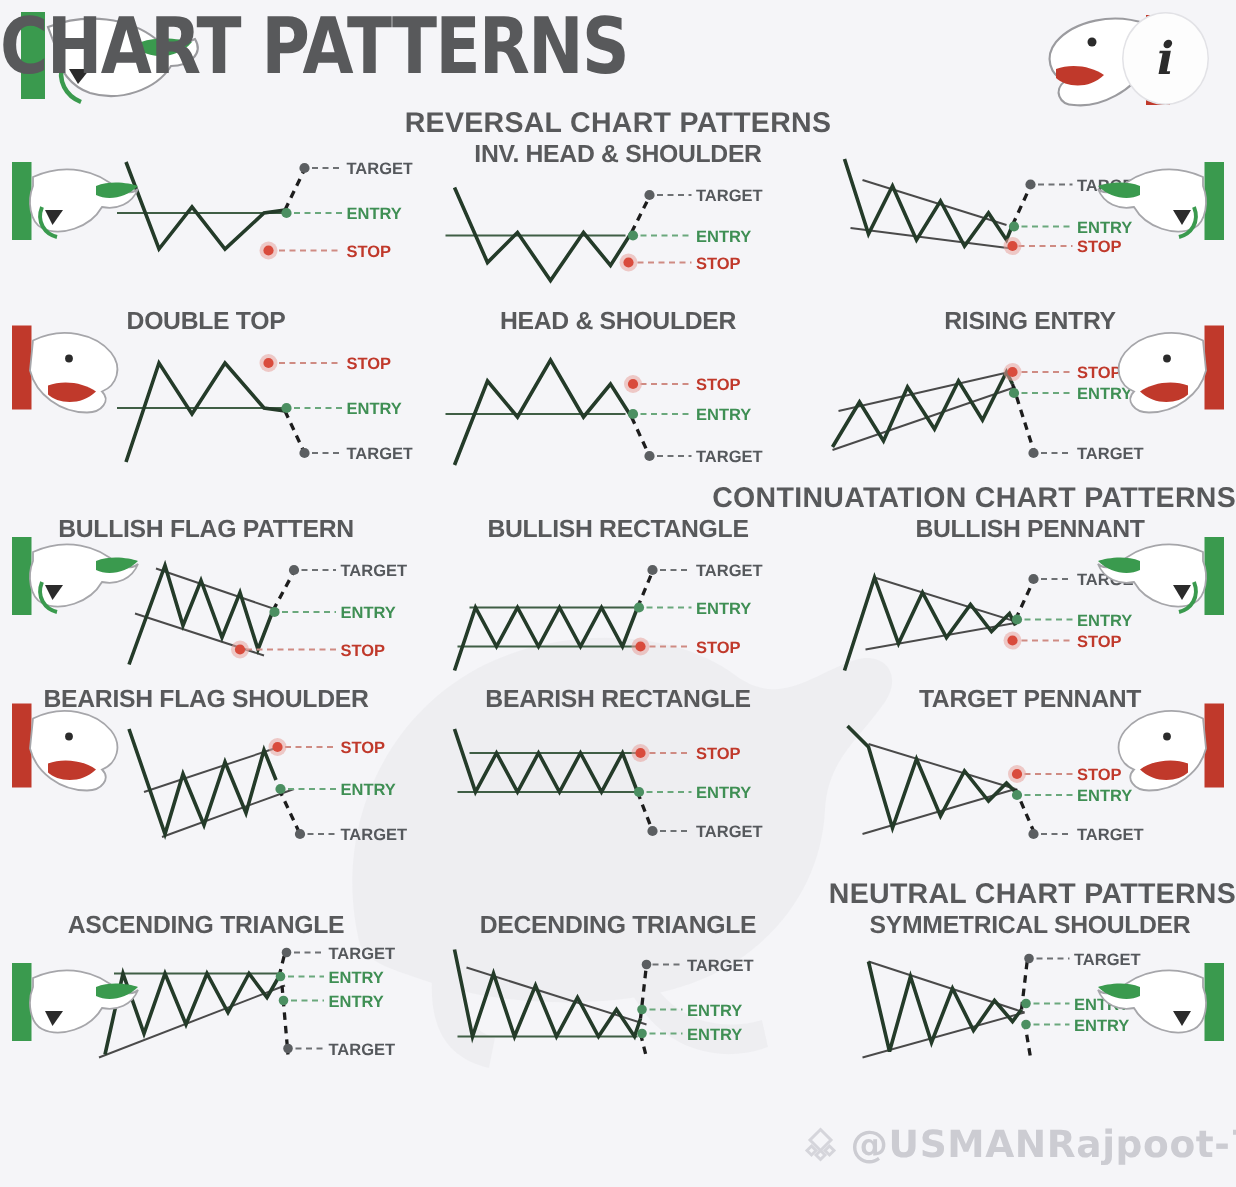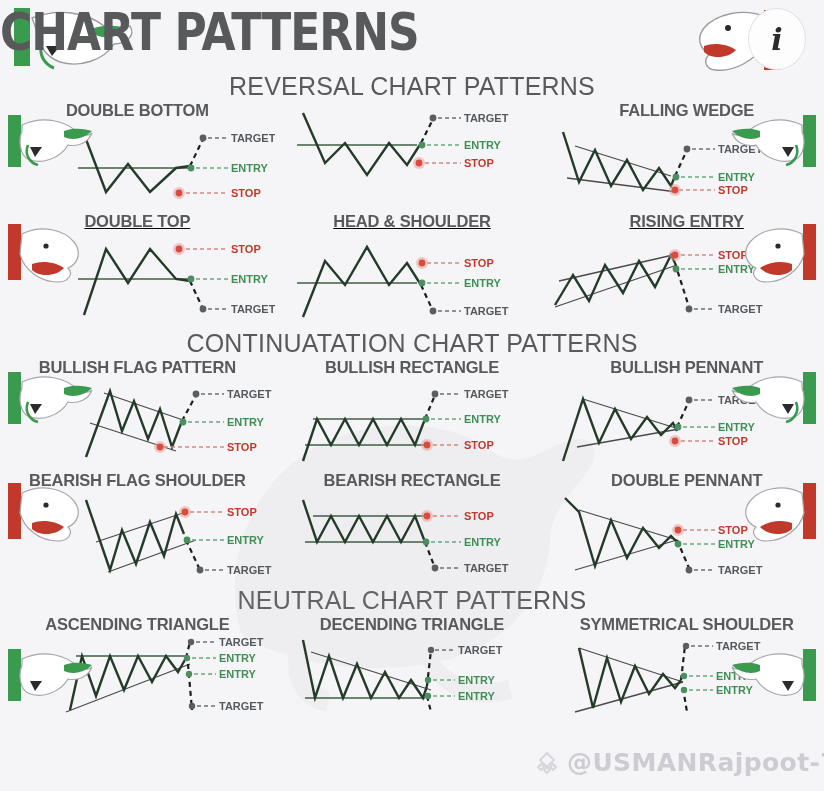--- a/index.html
+++ b/index.html
@@ -19,24 +19,24 @@
 
   
   .header{position:relative;height:72px;}
   .title{
     position:absolute;left:0;right:0;top:6px;text-align:left;
     font-size:44px;font-weight:bold;letter-spacing:-1px;color:#58595b;
     font-family:"DejaVu Sans", sans-serif;
   }
   .title span{display:inline-block;transform:scaleY(1.18);}
   .sec-head{
-    text-align:center;font-size:25px;font-weight:normal;color:#58595b;
+    text-align:center;font-size:19px;font-weight:bold;color:#58595b;
     letter-spacing:.2px;
   }
-  .sec-head.mid{margin-top:6px;}
+  .sec-head.mid{margin-top:6px;text-align:right;}
 
   .info-btn{
     position:absolute;right:18px;top:8px;width:56px;height:60px;border-radius:50%;
     background:#fdfdfd;border:1px solid #e2e2e6;
     display:flex;align-items:center;justify-content:center;
     font-family:"DejaVu Serif", serif;font-style:italic;font-weight:bold;
     font-size:30px;color:#2b2b2b;z-index:6;
   }
 
   
@@ -121,21 +121,20 @@
     <div class="info-btn">
       <span>i</span>
     </div>
   </div>
 
   <div class="sec-head">REVERSAL CHART PATTERNS</div>
 
   <div class="row">
 
     <div class="cell">
-      <div class="cap">DOUBLE BOTTOM</div>
       <div class="art">
         <svg width="275" height="86" viewBox="0 0 275 86">
           <line class="neck" x1="78" y1="48" x2="192" y2="48"></line>
           <polyline class="stroke-line" points="84,14 106,72 128,44 150,72 176,48 190,46"></polyline>
           <polyline class="proj" points="190,46 203,19"></polyline>
           <line class="dash-grey" x1="208" y1="18" x2="228" y2="18"></line>
           <line class="dash-green" x1="196" y1="48" x2="228" y2="48"></line>
           <line class="dash-red" x1="186" y1="73" x2="228" y2="73"></line>
           <circle class="dot-grey" cx="203" cy="18" r="3.4"></circle>
           <circle class="dot-green" cx="191" cy="48" r="3.4"></circle>
@@ -150,41 +149,41 @@
         <rect x="6" y="8" width="13" height="52" fill="#3a9a4e"></rect>
         <path d="M20 18 C42 8 64 14 76 26 C82 30 88 28 90 26 C86 36 76 40 66 38
                  C58 52 38 58 26 52 C18 48 16 34 20 24 Z" fill="#fff" stroke="#a6a6aa" stroke-width="1.2"></path>
         <path d="M62 24 C72 20 84 22 90 24 C82 32 70 34 62 30 Z" fill="#3a9a4e"></path>
         <path d="M26 38 C22 48 28 56 36 58" fill="none" stroke="#3a9a4e" stroke-width="2.6"></path>
         <path d="M28 40 L40 40 L33 50 Z" fill="#2b2b2b"></path>
       </svg>
     </div>
 
     <div class="cell">
+      <div class="cap">INV. HEAD &amp; SHOULDER</div>
       <div class="art">
         <svg width="275" height="86" viewBox="0 0 275 86">
           <line class="neck" x1="22" y1="44" x2="142" y2="44"></line>
           <polyline class="stroke-line" points="28,12 50,62 70,42 92,74 114,42 132,64 146,42"></polyline>
           <polyline class="proj" points="146,42 158,18"></polyline>
           <line class="dash-grey" x1="163" y1="17" x2="186" y2="17"></line>
           <line class="dash-green" x1="152" y1="44" x2="186" y2="44"></line>
           <line class="dash-red" x1="150" y1="62" x2="186" y2="62"></line>
           <circle class="dot-grey" cx="158" cy="17" r="3.4"></circle>
           <circle class="dot-green" cx="147" cy="44" r="3.4"></circle>
           <circle class="halo-red" cx="144" cy="62" r="6"></circle>
           <circle class="dot-red" cx="144" cy="62" r="3.4"></circle>
           <text class="lbl lbl-target" x="189" y="21">TARGET</text>
           <text class="lbl lbl-entry" x="189" y="48">ENTRY</text>
           <text class="lbl lbl-stop" x="189" y="66">STOP</text>
         </svg>
       </div>
     </div>
 
     <div class="cell">
-      <div class="cap">FALLING WEDGE</div>
       <div class="art">
         <svg width="275" height="86" viewBox="0 0 275 86">
           <line class="trend" x1="26" y1="26" x2="122" y2="56"></line>
           <line class="trend" x1="18" y1="58" x2="128" y2="72"></line>
           <polyline class="stroke-line" points="14,12 30,62 46,30 62,66 78,40 94,70 110,48 122,66 126,56"></polyline>
           <polyline class="proj" points="126,56 138,30"></polyline>
           <line class="dash-grey" x1="143" y1="29" x2="166" y2="29"></line>
           <line class="dash-green" x1="132" y1="57" x2="166" y2="57"></line>
           <line class="dash-red" x1="130" y1="70" x2="166" y2="70"></line>
           <circle class="dot-grey" cx="138" cy="29" r="3.4"></circle>
@@ -200,21 +199,21 @@
         <rect x="73" y="8" width="13" height="52" fill="#3a9a4e"></rect>
         <path d="M72 18 C50 8 28 14 16 26 C10 30 4 28 2 26 C6 36 16 40 26 38
                  C34 52 54 58 66 52 C74 48 76 34 72 24 Z" fill="#fff" stroke="#a6a6aa" stroke-width="1.2"></path>
         <path d="M30 24 C20 20 8 22 2 24 C10 32 22 34 30 30 Z" fill="#3a9a4e"></path>
         <path d="M66 38 C70 48 64 56 56 58" fill="none" stroke="#3a9a4e" stroke-width="2.6"></path>
         <path d="M52 40 L64 40 L58 50 Z" fill="#2b2b2b"></path>
       </svg>
     </div>
   </div>
 
-  <div class="row" style="margin-top:6px;text-decoration:underline;">
+  <div class="row" style="margin-top:6px;">
 
     <div class="cell">
       <div class="cap">DOUBLE TOP</div>
       <div class="art" style="height:92px;">
         <svg width="275" height="92" viewBox="0 0 275 92">
           <line class="neck" x1="78" y1="48" x2="192" y2="48"></line>
           <polyline class="stroke-line" points="84,84 106,18 128,52 150,18 176,48 190,50"></polyline>
           <polyline class="proj" points="190,50 203,78"></polyline>
           <line class="dash-red" x1="186" y1="18" x2="228" y2="18"></line>
           <line class="dash-green" x1="196" y1="48" x2="228" y2="48"></line>
@@ -422,21 +421,21 @@
           <circle class="dot-green" cx="151" cy="52" r="3.4"></circle>
           <circle class="dot-grey" cx="160" cy="78" r="3.4"></circle>
           <text class="lbl lbl-stop" x="189" y="30">STOP</text>
           <text class="lbl lbl-entry" x="189" y="56">ENTRY</text>
           <text class="lbl lbl-target" x="189" y="82">TARGET</text>
         </svg>
       </div>
     </div>
 
     <div class="cell">
-      <div class="cap">DOUBLE PENNANT</div>
+      <div class="cap">TARGET PENNANT</div>
       <div class="art" style="height:92px;">
         <svg width="275" height="92" viewBox="0 0 275 92">
           <line class="trend" x1="30" y1="20" x2="128" y2="50"></line>
           <line class="trend" x1="26" y1="80" x2="128" y2="50"></line>
           <polyline class="stroke-line" points="16,8 30,22 46,76 62,30 78,68 94,38 110,58 122,46 128,52"></polyline>
           <polyline class="proj" points="128,50 140,78"></polyline>
           <line class="dash-red" x1="134" y1="40" x2="166" y2="40"></line>
           <line class="dash-green" x1="134" y1="54" x2="166" y2="54"></line>
           <line class="dash-grey" x1="145" y1="80" x2="166" y2="80"></line>
           <circle class="halo-red" cx="129" cy="40" r="6"></circle>
@@ -451,21 +450,21 @@
       <svg class="mark right" viewBox="0 0 92 70">
         <rect x="73" y="6" width="13" height="56" fill="#c0392b"></rect>
         <path d="M72 16 C52 6 30 12 20 24 C12 34 16 46 26 50 C20 56 26 64 36 64
                  C54 64 70 52 74 36 Z" fill="#fff" stroke="#a6a6aa" stroke-width="1.2"></path>
         <path d="M62 46 C52 42 38 44 30 50 C40 60 56 58 62 52 Z" fill="#c0392b"></path>
         <circle cx="48" cy="28" r="2.6" fill="#2b2b2b"></circle>
       </svg>
     </div>
   </div>
 
-  <div class="sec-head mid" style="margin-top:4px;">NEUTRAL CHART PATTERNS</div>
+  <div class="sec-head mid" style="margin-top:18px;">NEUTRAL CHART PATTERNS</div>
 
   <div class="row">
 
     <div class="cell">
       <div class="cap">ASCENDING TRIANGLE</div>
       <div class="art" style="height:80px;">
         <svg width="275" height="80" viewBox="0 0 275 80">
           <line class="neck" x1="76" y1="22" x2="186" y2="22"></line>
           <line class="trend" x1="66" y1="78" x2="190" y2="30"></line>
           <polyline class="stroke-line" points="70,76 82,22 96,62 110,22 124,56 138,22 152,48 166,22 178,38 186,24"></polyline>

